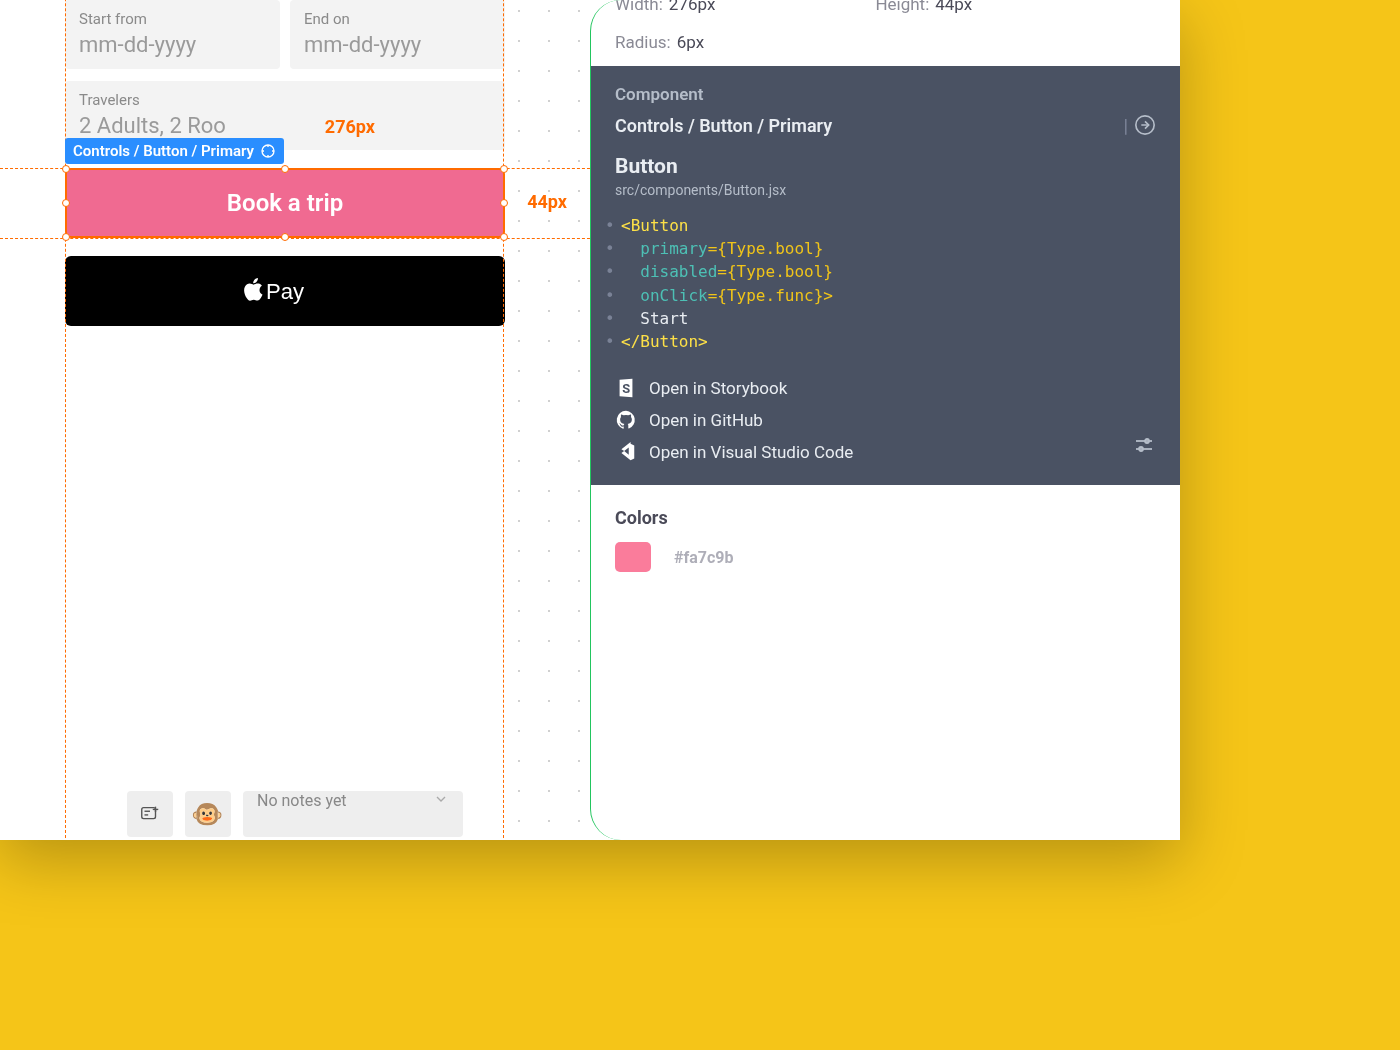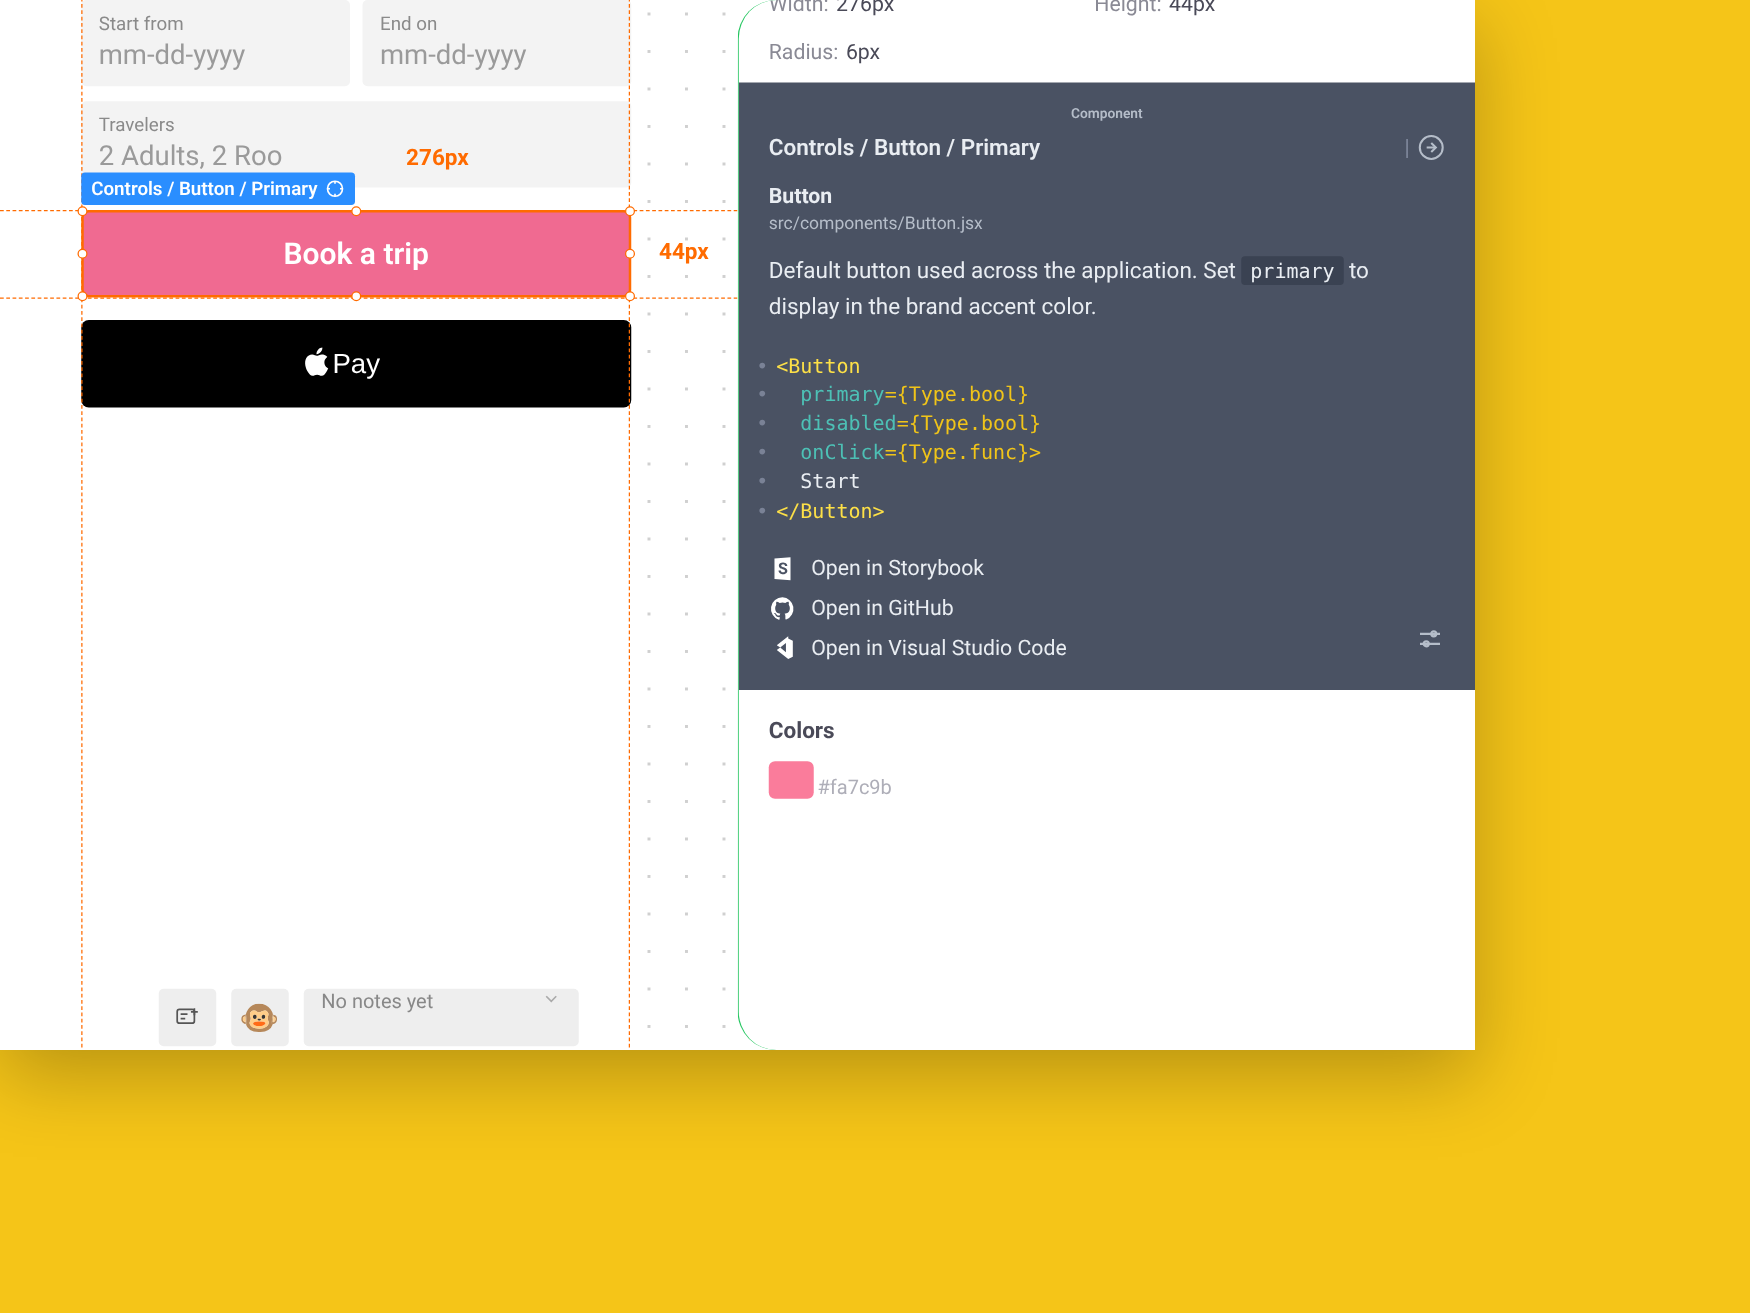--- a/index.html
+++ b/index.html
@@ -139,42 +139,42 @@
 }
 .panel-top { padding: 0 24px 14px; }
 .prop-row { display: flex; gap: 40px; font-size: 17px; color: #4a4a58; margin-top: -6px;}
 .prop-lbl { color: #8a8a95; margin-right: 6px; }
 .component-box {
   background: #4a5263;
   color: #e9edf2;
   padding: 18px 24px 22px;
   font-size: 17px;
 }
-.cb-title { font-weight: 600; color: #b5bdc9; margin-bottom: 10px; font-size: 11px; text-align: center;}
+.cb-title { font-weight: 600; color: #b5bdc9; margin-bottom: 10px; font-size: 17px;}
 .cb-path-row { display: flex; align-items: center; justify-content: space-between; font-weight: 600; font-size: 18px; margin-bottom: 18px; }
 .cb-path-row svg { width: 22px; height: 22px; stroke: #b5bdc9; fill: none; stroke-width: 1.8; }
-.cb-name { font-weight: 700; font-size: 17px; margin-bottom: 4px; }
+.cb-name { font-weight: 700; font-size: 21px; margin-bottom: 4px; }
 .cb-src { font-size: 14px; color: #b5bdc9; margin-bottom: 16px; }
 .cb-desc { font-size: 18px; line-height: 1.6; margin-bottom: 20px; }
 .cb-desc code { background: #3a4252; padding: 2px 7px; border-radius: 3px; font-family: "SF Mono", Menlo, monospace; font-size: 16px; }
 .code-block { font-family: "SF Mono", Menlo, monospace; font-size: 16px; line-height: 1.45; margin-bottom: 24px; margin-left: -10px;}
 .code-line { display: flex; }
 .bullet { width: 16px; color: #7a8296; }
 .tk-tag { color: #fde047; }
 .tk-attr { color: #4dc0b5; }
 .tk-str { color: #f0c419; }
 .tk-txt { color: #e9edf2; }
 .links { display: flex; flex-direction: column; gap: 10px; position: relative;}
 .link-row { display: flex; align-items: center; gap: 12px; cursor: pointer; font-size: 17px; }
 .link-row svg { width: 22px; height: 22px; fill: #fff; }
 .settings-icon { position: absolute; right: 0; bottom: 2px; cursor: pointer; }
 .settings-icon svg { width: 24px; height: 24px; stroke: #b5bdc9; fill: none; stroke-width: 1.8; }
 .colors-section { padding: 22px 24px; }
 .colors-title { font-weight: 700; color: #4a4a58; font-size: 18px; margin-bottom: 14px;}
-.swatch-row { display: flex; align-items: flex-end; gap: 3px; }
+.swatch-row { display: flex; align-items: center; gap: 23px; font-weight: bold; }
 .swatch { width: 36px; height: 30px; border-radius: 5px; background: #fa7c9b; }
 .swatch-hex { color: #aeaeb8; font-size: 16px; }
 </style>
 </head>
 <body>
 
 <div class="window">
 
   <div class="canvas">
     <div class="dots"></div>
@@ -273,23 +273,20 @@
         <span style="display:flex;align-items:center;gap:6px;color:#7a8296">|
         <svg viewBox="0 0 24 24">
               <circle cx="12" cy="12" r="10"></circle>
               <polyline points="12 8 16 12 12 16"></polyline>
               <line x1="8" y1="12" x2="16" y2="12"></line>
             </svg>
         </span>
       </div>
       <div class="cb-name">Button</div>
       <div class="cb-src">src/components/Button.jsx</div>
-      <div class="cb-desc">
-        <span>Default button used across the application. Set </span><code>primary</code><span> to display in the brand accent color.</span>
-      </div>
 
       <div class="code-block">
         <div class="code-line">
             <span class="bullet">•</span>
             <span class="tk-tag">&lt;Button</span>
           </div>
         <div class="code-line"><span class="bullet">•</span>&nbsp;&nbsp;<span class="tk-attr">primary</span><span class="tk-str">={Type.bool}</span></div>
         <div class="code-line"><span class="bullet">•</span>&nbsp;&nbsp;<span class="tk-attr">disabled</span><span class="tk-str">={Type.bool}</span></div>
         <div class="code-line"><span class="bullet">•</span>&nbsp;&nbsp;<span class="tk-attr">onClick</span><span class="tk-str">={Type.func}&gt;</span></div>
         <div class="code-line"><span class="bullet">•</span>&nbsp;&nbsp;<span class="tk-txt">Start</span></div>

